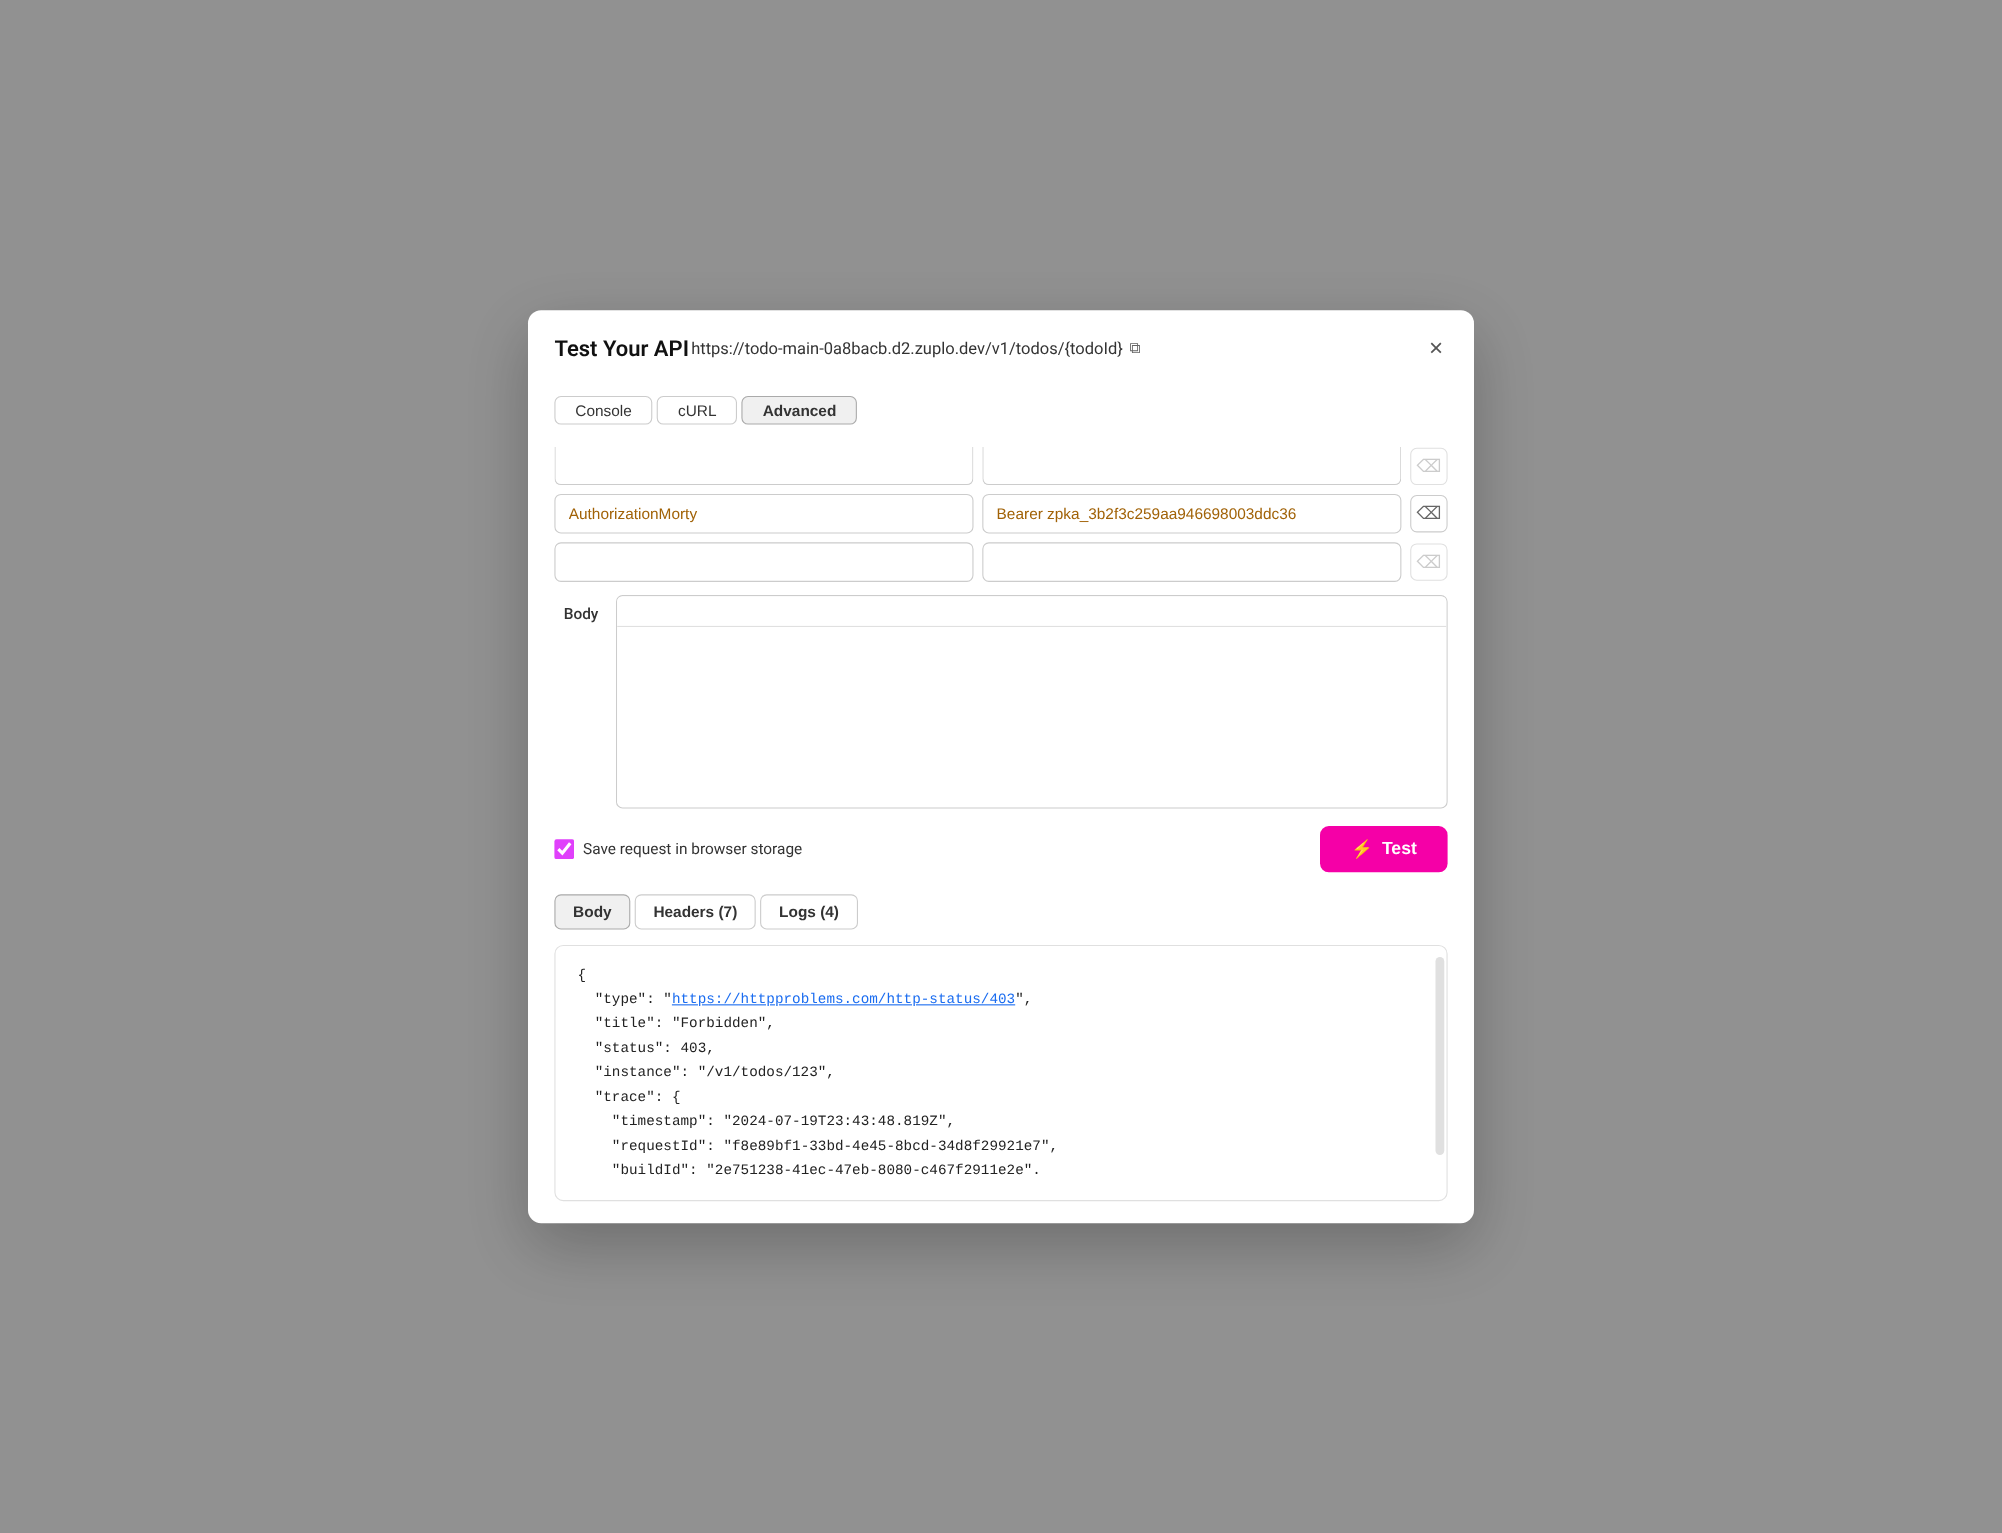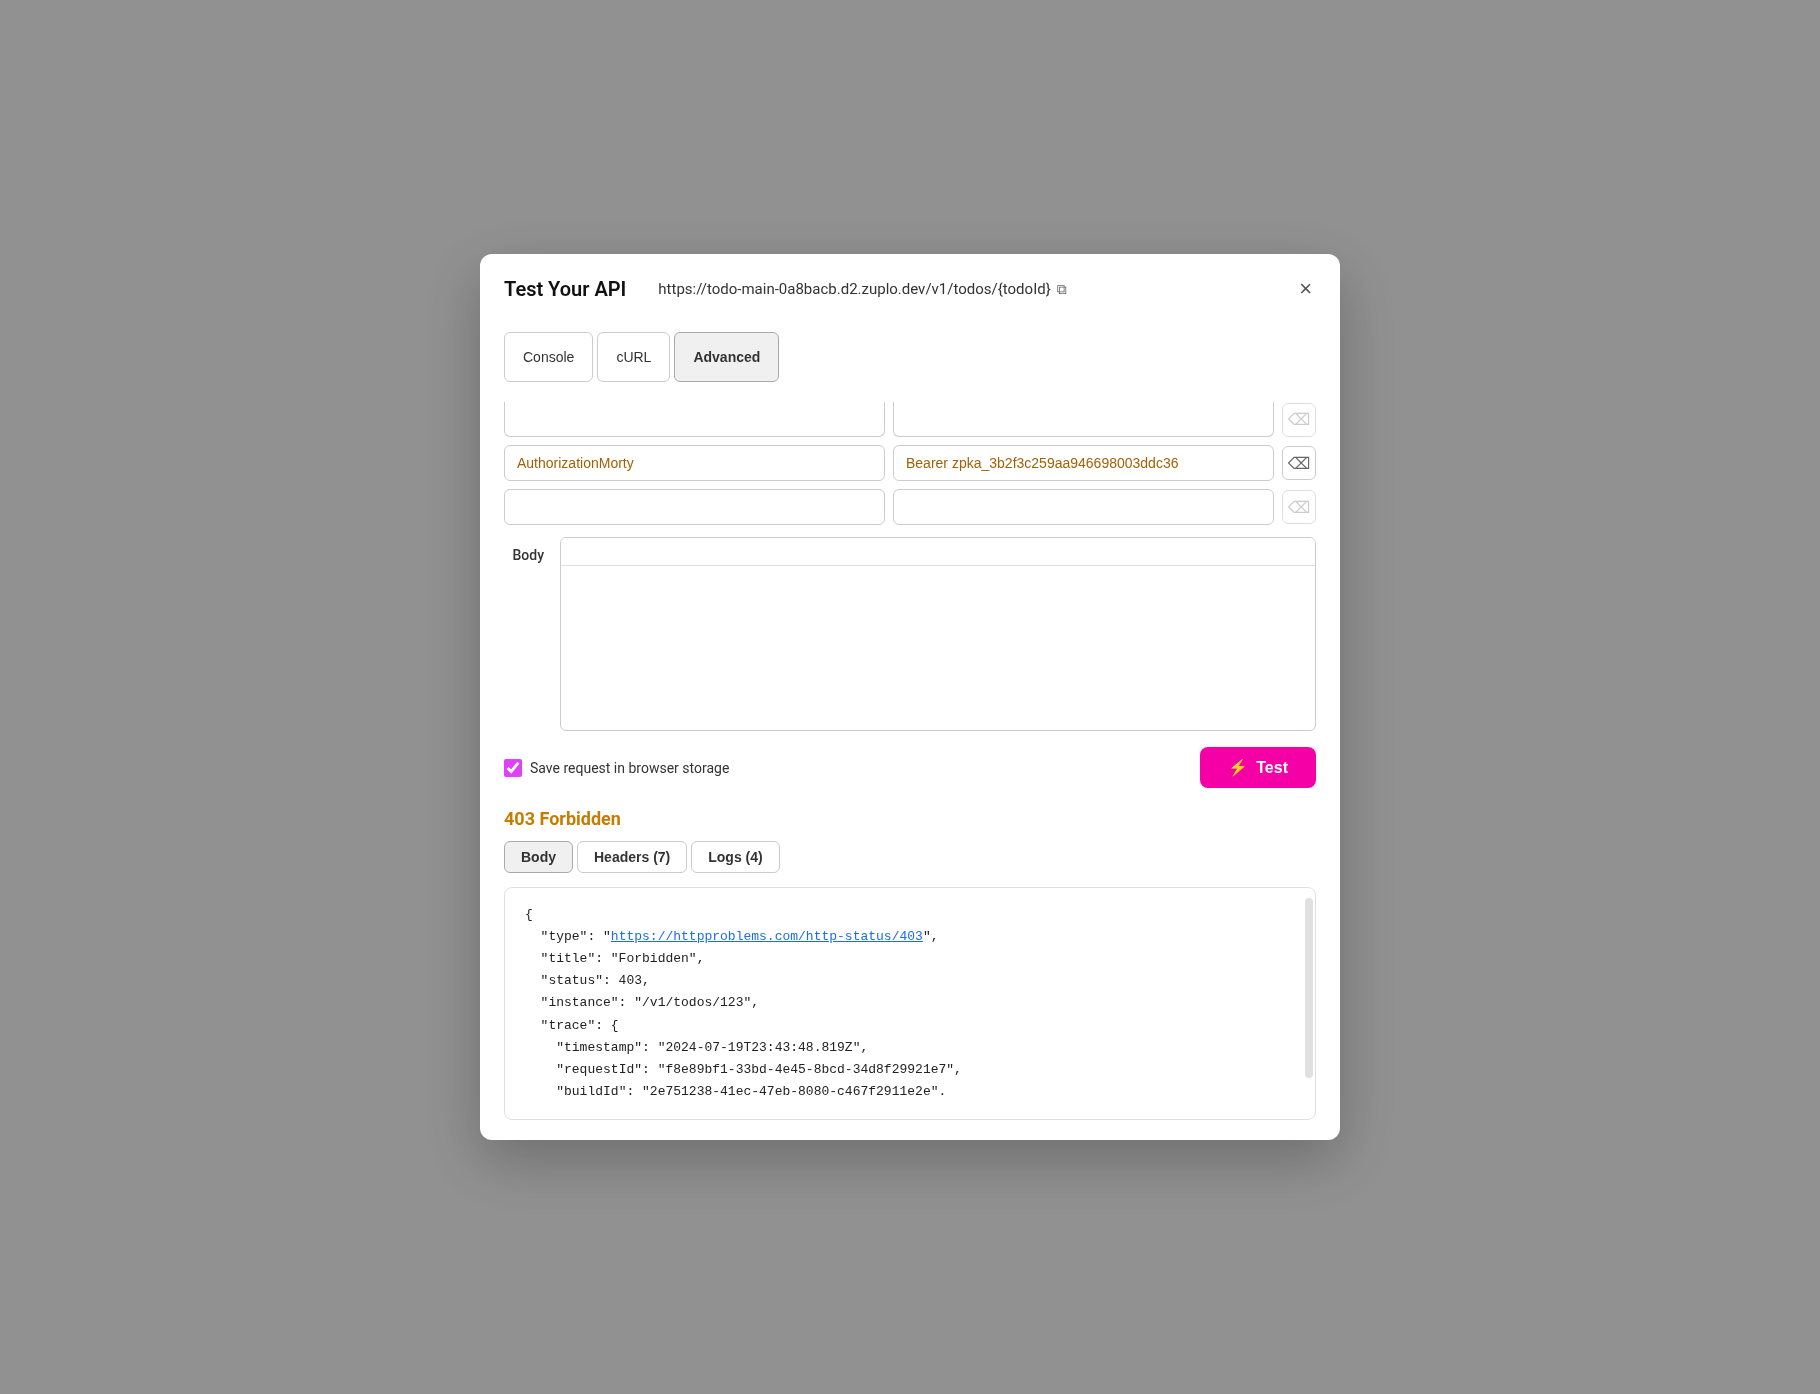--- a/index.html
+++ b/index.html
@@ -32,21 +32,21 @@
       box-shadow: 0 20px 60px rgba(0,0,0,0.25);
       position: relative;
       display: flex;
       flex-direction: column;
     }
 
     .modal-header {
       display: flex;
       align-items: center;
       padding: 20px 24px 16px 24px;
-      gap: 32px;
+      gap: 2px;
       border-bottom: none;
       flex-shrink: 0;
     }
 
     .modal-title {
       font-size: 20px;
       font-weight: 600;
       color: #111;
       white-space: nowrap;
     }
@@ -90,21 +90,21 @@
     }
 
     
     .tabs {
       display: flex;
       gap: 4px;
       margin-bottom: 20px;
     }
 
     .tab {
-      padding: 16px 18px;
+      padding: 4px 18px;
       border-radius: 6px;
       border: 1.5px solid #ccc;
       background: #fff;
       font-size: 14px;
       font-weight: 500;
       cursor: pointer;
       color: #333;
     }
 
     .tab.active {
@@ -369,25 +369,20 @@
           <input type="checkbox" class="save-checkbox" checked="" style="">
           <span>Save request in browser storage</span>
         </label>
         <button class="test-btn">
           <span class="lightning-icon">⚡</span>
           <span>Test</span>
         </button>
       </div>
 
       <div class="response-section">
-        <div class="response-status">
-          <span>403</span>
-          <span> </span>
-          <span>Forbidden</span>
-        </div>
 
         <div class="response-tabs">
           <button class="response-tab active">Body</button>
           <button class="response-tab">Headers (7)</button>
           <button class="response-tab">Logs (4)</button>
         </div>
 
         <div class="json-output">
           <div class="json-scrollbar"></div>
           <pre style="font-family: 'Courier New', monospace; font-size: 13px; line-height: 1.7; white-space: pre-wrap; word-break: break-word;">{

